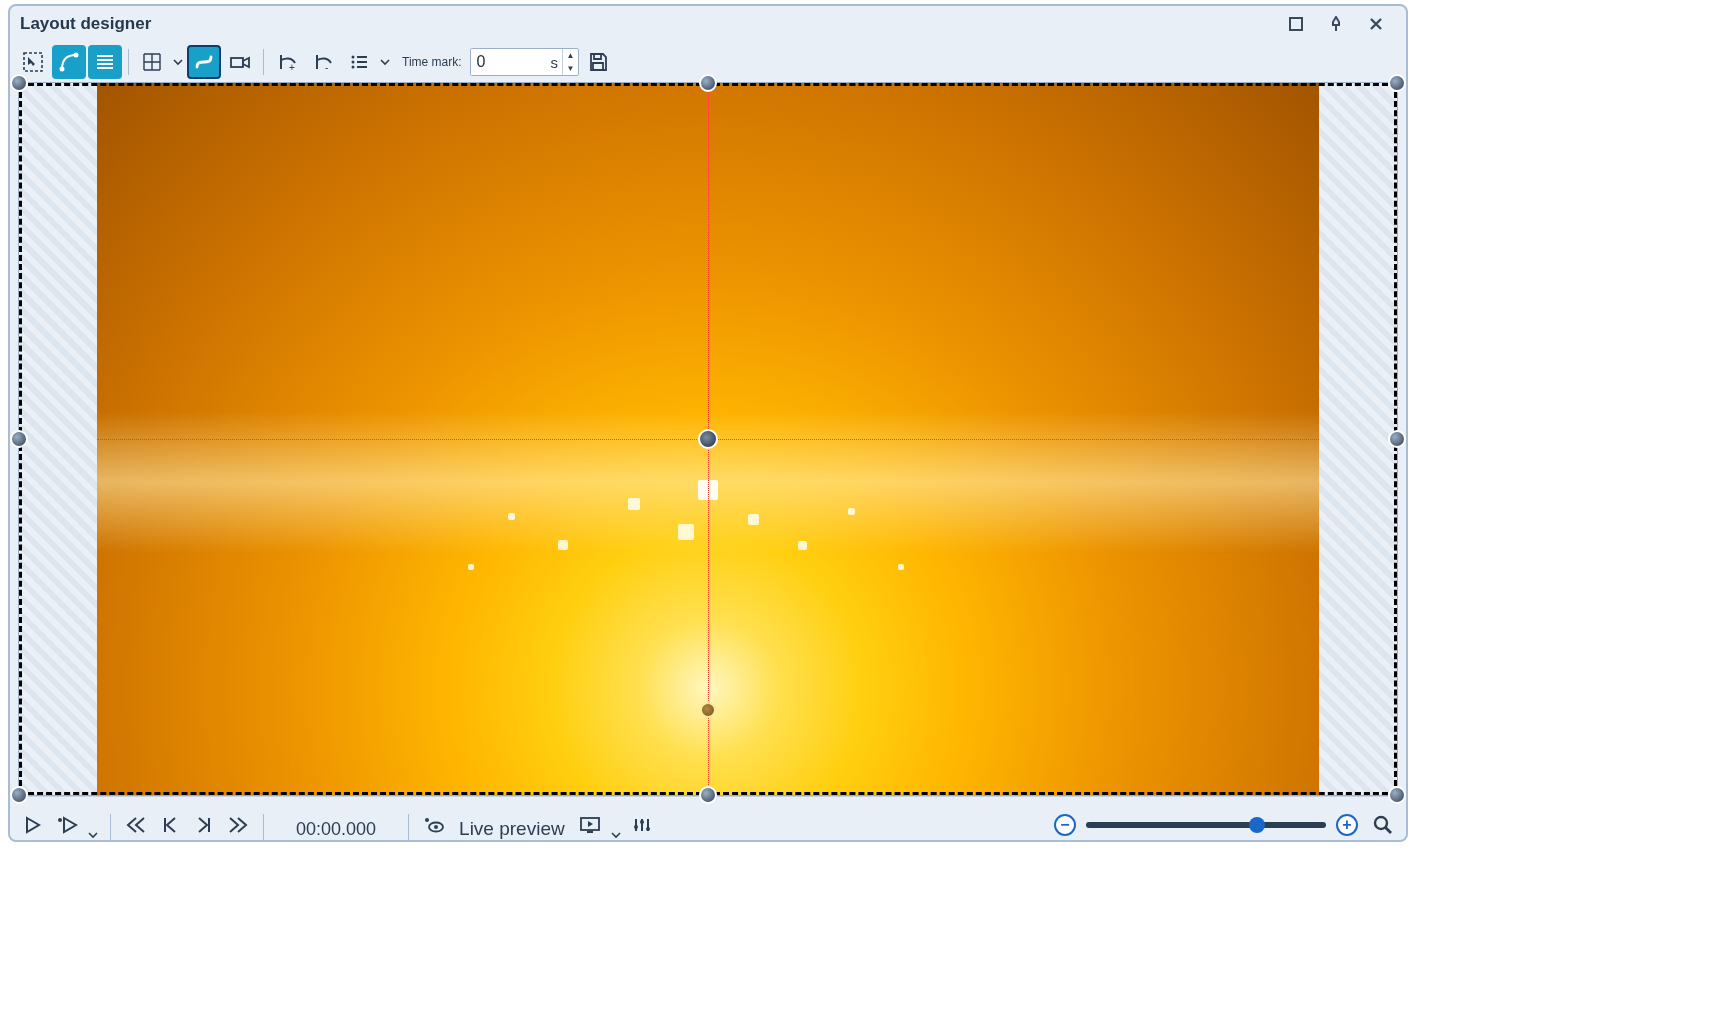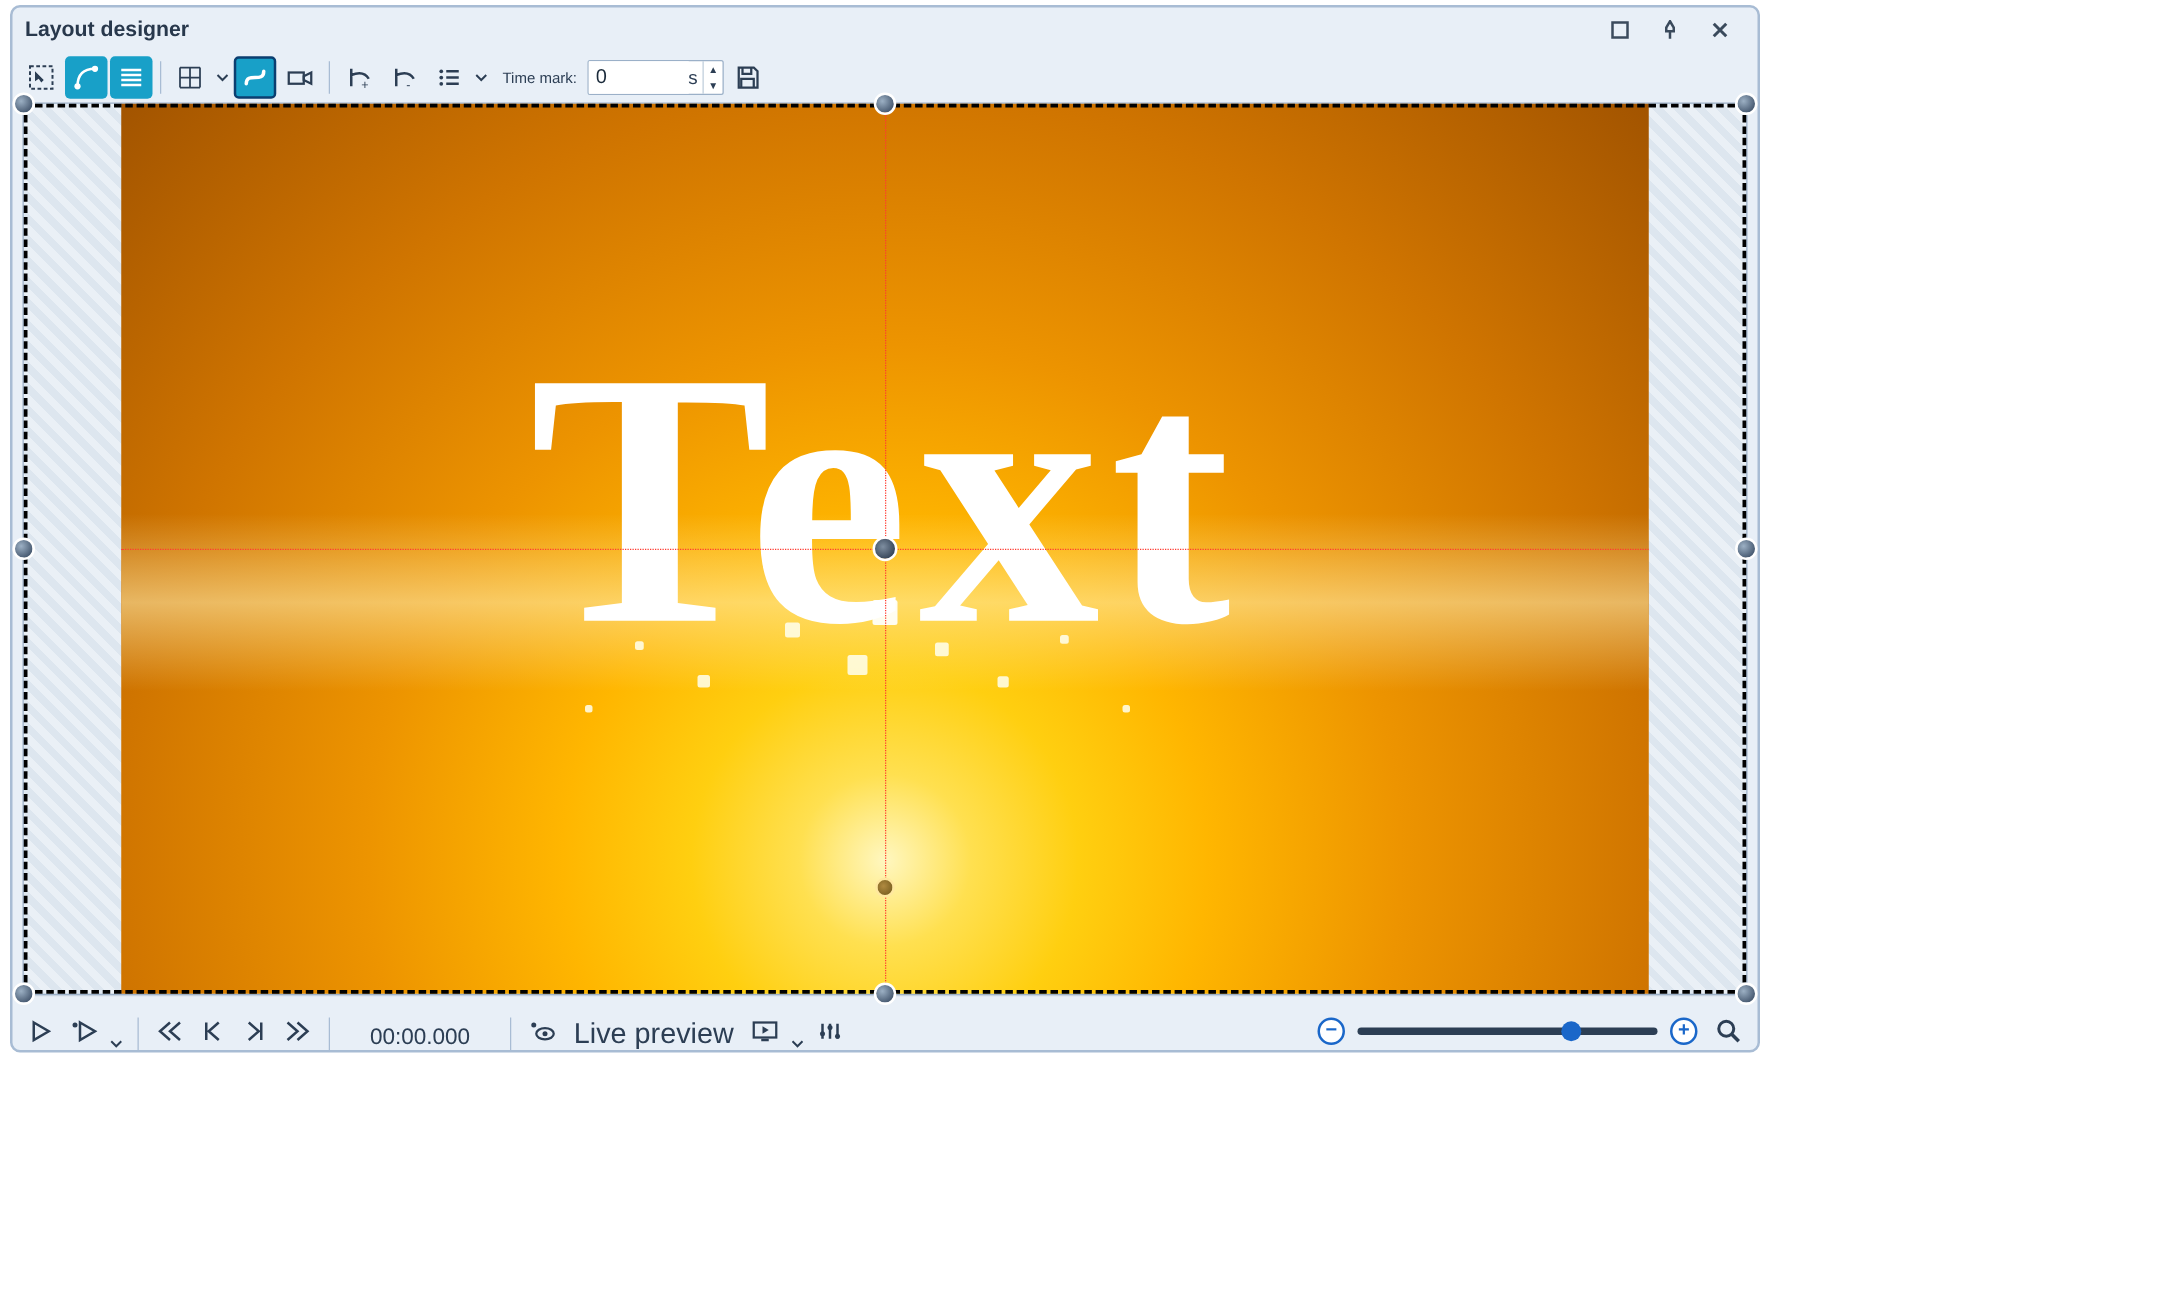--- a/index.html
+++ b/index.html
@@ -75,21 +75,21 @@
   width:16px; height:16px; border-radius:50%;
   background: radial-gradient(circle at 40% 40%, #b08a40, #6d5518); border:2px solid #ffe8a0; }
 
 
 .bottombar { height: 44px; display: flex; align-items: flex-end; padding: 0 8px; gap: 4px;
   border-top: 1px solid #c6d2e0; }
 .bbtn { width: 30px; height: 30px; display:flex; align-items:center; justify-content:center;
   color:#2c3e54; cursor:pointer; border-radius:3px; }
 .bsep { width:1px; height:26px; background:#a8bcd4; margin:0 6px; }
 .timecode { font-size: 18px; color:#2c3e54; margin: 0 22px; font-variant-numeric: tabular-nums; }
-.lplabel { font-size: 23px; color:#2c3e54; margin: 0 6px; }
+.lplabel { font-size: 19px; color:#2c3e54; margin: 0 6px; }
 .spacer { flex: 1; }
 .zoom { display:flex; align-items:center; gap:10px; }
 .zoom .circle { width:22px; height:22px; border-radius:50%; border:2px solid #1a67c9;
   display:flex; align-items:center; justify-content:center; color:#1a67c9; font-weight:700;
   font-size:16px; cursor:pointer; background:#fff; }
 .zoom .track { width:240px; height:6px; background:#2c3e54; border-radius:3px; position:relative; }
 .zoom .thumb { position:absolute; top:-5px; width:16px; height:16px; border-radius:50%;
   background:#1a67c9; }
 </style>
 </head>
@@ -208,21 +208,20 @@
         <span style="left:110px;bottom:60px;width:10px;height:10px;"></span>
         <span style="left:180px;bottom:100px;width:12px;height:12px;"></span>
         <span style="left:230px;bottom:70px;width:16px;height:16px;"></span>
         <span style="left:250px;bottom:110px;width:20px;height:20px;background:rgba(255,255,250,.95);"></span>
         <span style="left:300px;bottom:85px;width:11px;height:11px;"></span>
         <span style="left:350px;bottom:60px;width:9px;height:9px;"></span>
         <span style="left:400px;bottom:95px;width:7px;height:7px;"></span>
         <span style="left:20px;bottom:40px;width:6px;height:6px;"></span>
         <span style="left:450px;bottom:40px;width:6px;height:6px;"></span>
       </div>
-      <div class="big-text">Text</div>
 
       <div class="crosshair-h"></div>
       <div class="crosshair-v"></div>
       <div class="center-dot"></div>
       <div class="center-dot2"></div>
     </div>
 
     <div class="marquee"></div>
     <div class="handle hd-tl"></div>
     <div class="handle hd-tm"></div>

